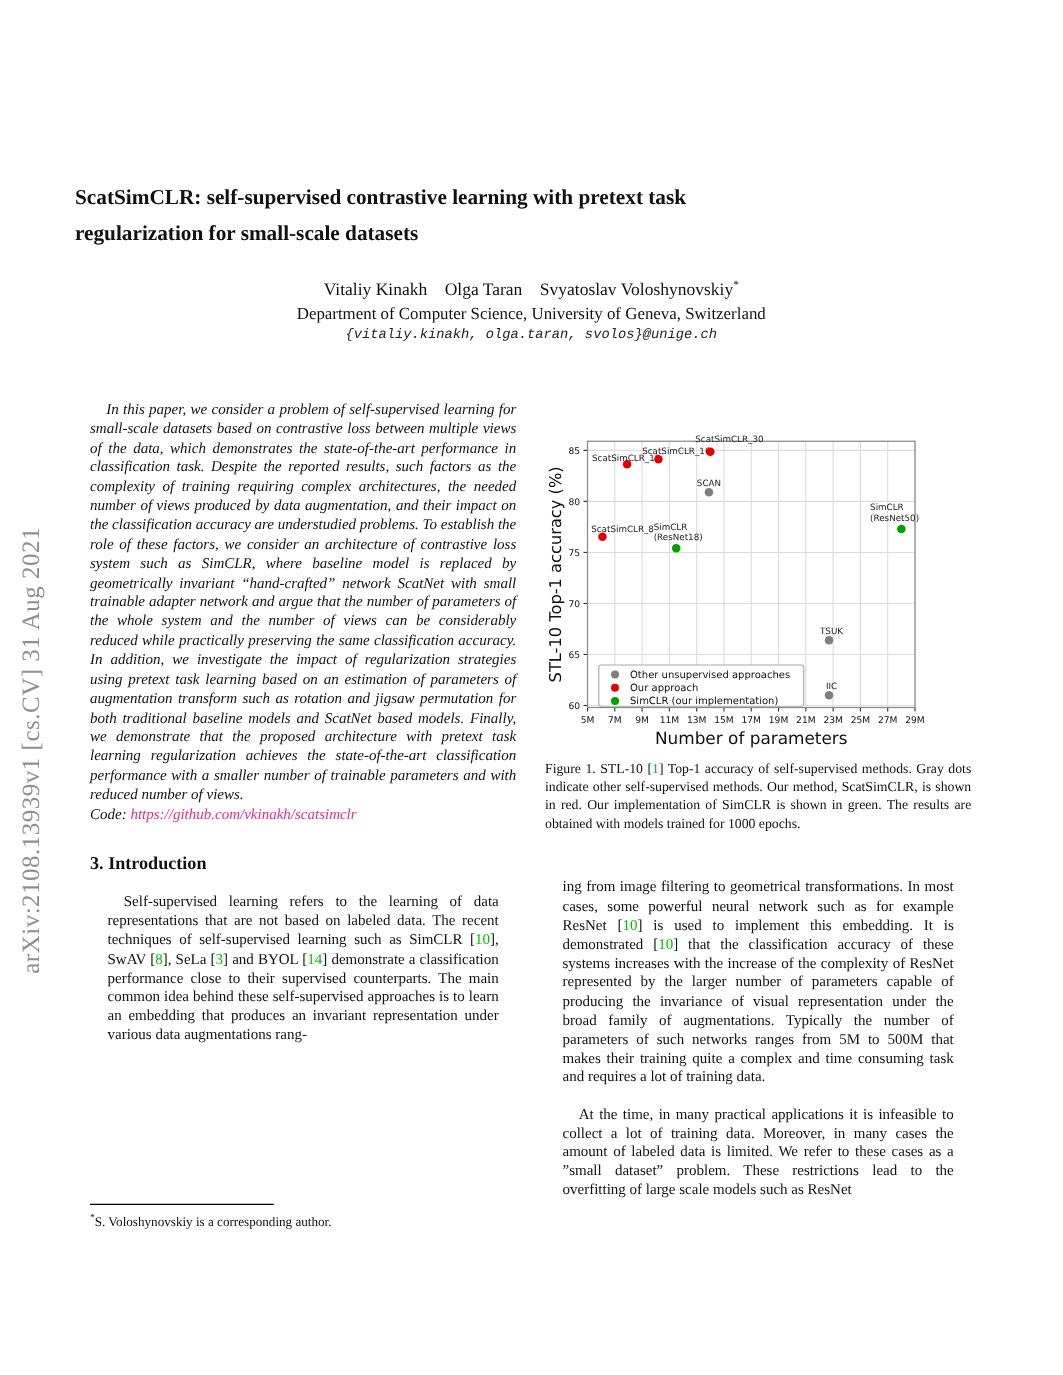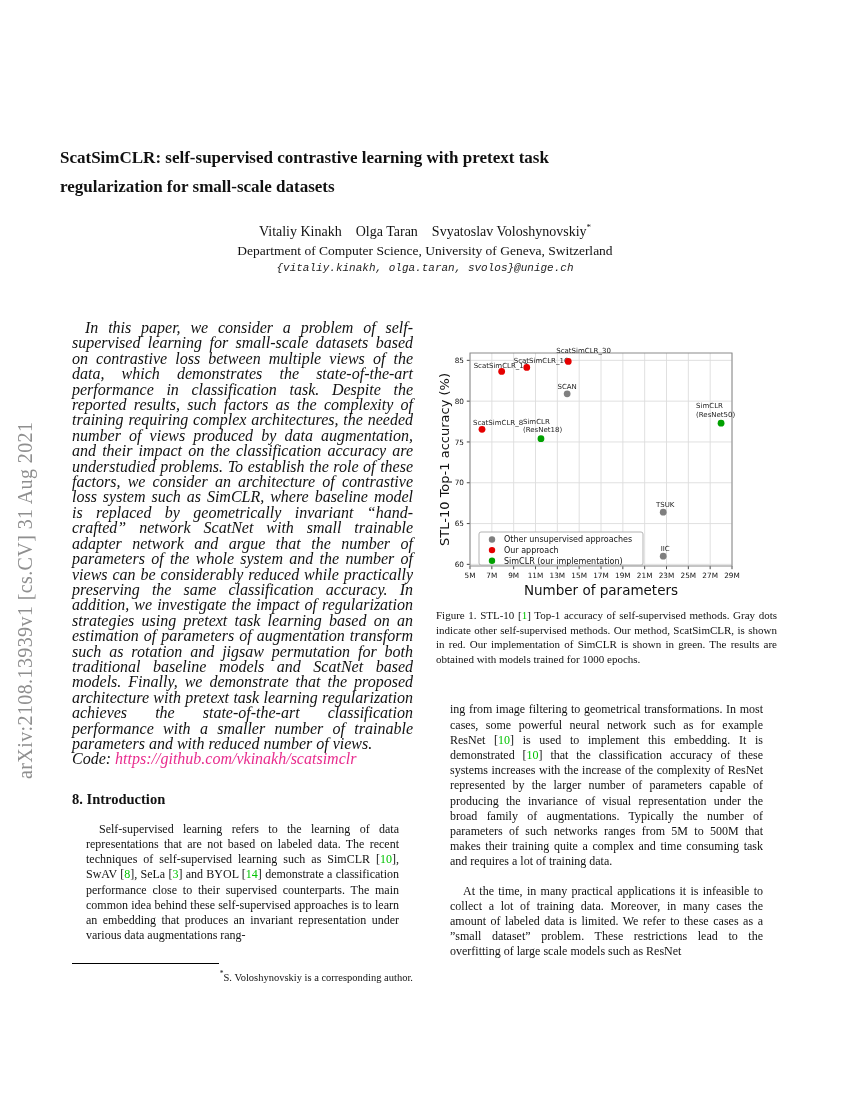--- a/index.html
+++ b/index.html
@@ -29,31 +29,31 @@
   }
   .email-line{
     position:absolute;top:262px;left:0;right:0;text-align:center;
     font-family:"Liberation Mono",monospace;font-size:11px;color:#222;font-style:italic;
   }
   
   .col-left{position:absolute;left:72px;top:320px;width:341px;}
   .col-right{position:absolute;left:436px;top:318px;width:341px;}
   .abstract-heading{text-align:center;font-weight:bold;font-size:14px;margin:0 0 15px 0;}
   .abstract-text{
-    font-style:italic;font-size:16px;line-height:15.4px;text-align:justify;
+    font-style:italic;font-size:12px;line-height:15.4px;text-align:justify;
     text-indent:13px;margin:0;
   }
   .seg-link{color:var(--link-color,#e82b8d);}
   .seg-cite{color:var(--cite-color,#00c300);}
   .section-heading{font-size:14.5px;font-weight:bold;margin:24px 0 13px 0;}
   .body-text{font-size:12px;line-height:15.2px;text-align:justify;margin:14px;}
   .body-text.indent{text-indent:13px;}
   .para-gap{margin-top:7px;}
   
-  .footnote{position:absolute;left:72px;top:963px;width:341px;font-size:10.5px;text-align:right;}
+  .footnote{position:absolute;left:72px;top:963px;width:341px;font-size:10.5px;}
   .footnote-rule{width:147px;border-top:1px solid #000;margin:0 0 5px 0;}
   .footnote sup{font-size:7.5px;}
   
   .figure-block{margin:0;padding:0;}
   #figure-chart{display:block;}
   #figure-chart text{font-family:"DejaVu Sans",sans-serif;}
   .figure-caption{
     font-size:11px;line-height:14.6px;text-align:justify;margin:4px 0 0 0;
   }
   .rc-para1{margin-top:36px;}
@@ -66,21 +66,21 @@
 <div class="paper-title">
   <div>ScatSimCLR: self-supervised contrastive learning with pretext task</div>
   <div>regularization for small-scale datasets</div>
 </div>
 <div class="authors-line"><span>Vitaliy Kinakh    Olga Taran    Svyatoslav Voloshynovskiy</span><sup>*</sup></div>
 <div class="affiliation">Department of Computer Science, University of Geneva, Switzerland</div>
 <div class="email-line">{vitaliy.kinakh, olga.taran, svolos}@unige.ch</div>
 
 <div class="col-left">
   <p class="abstract-text"><span>In this paper, we consider a problem of self-supervised learning for small-scale datasets based on contrastive loss between multiple views of the data, which demonstrates the state-of-the-art performance in classification task. Despite the reported results, such factors as the complexity of training requiring complex architectures, the needed number of views produced by data augmentation, and their impact on the classification accuracy are understudied problems. To establish the role of these factors, we consider an architecture of contrastive loss system such as SimCLR, where baseline model is replaced by geometrically invariant “hand-crafted” network ScatNet with small trainable adapter network and argue that the number of parameters of the whole system and the number of views can be considerably reduced while practically preserving the same classification accuracy. In addition, we investigate the impact of regularization strategies using pretext task learning based on an estimation of parameters of augmentation transform such as rotation and jigsaw permutation for both traditional baseline models and ScatNet based models. Finally, we demonstrate that the proposed architecture with pretext task learning regularization achieves the state-of-the-art classification performance with a smaller number of trainable parameters and with reduced number of views.</span><br><span>Code: </span><span class="seg-link">https://github.com/vkinakh/scatsimclr</span></p>
-  <div class="section-heading">8. Introduction</div>
+  <div class="section-heading">3. Introduction</div>
   <p class="body-text indent"><span>Self-supervised learning refers to the learning of data representations that are not based on labeled data. The recent techniques of self-supervised learning such as SimCLR [</span><span class="seg-cite">10</span><span>], SwAV [</span><span class="seg-cite">8</span><span>], SeLa [</span><span class="seg-cite">3</span><span>] and BYOL [</span><span class="seg-cite">14</span><span>] demonstrate a classification performance close to their supervised counterparts. The main common idea behind these self-supervised approaches is to learn an embedding that produces an invariant representation under various data augmentations rang-</span></p>
 </div>
 
 <div class="footnote">
   <div class="footnote-rule"></div>
   <div><sup>*</sup><span>S. Voloshynovskiy is a corresponding author.</span></div>
 </div>
 
 <div class="col-right">
   <figure class="figure-block">

